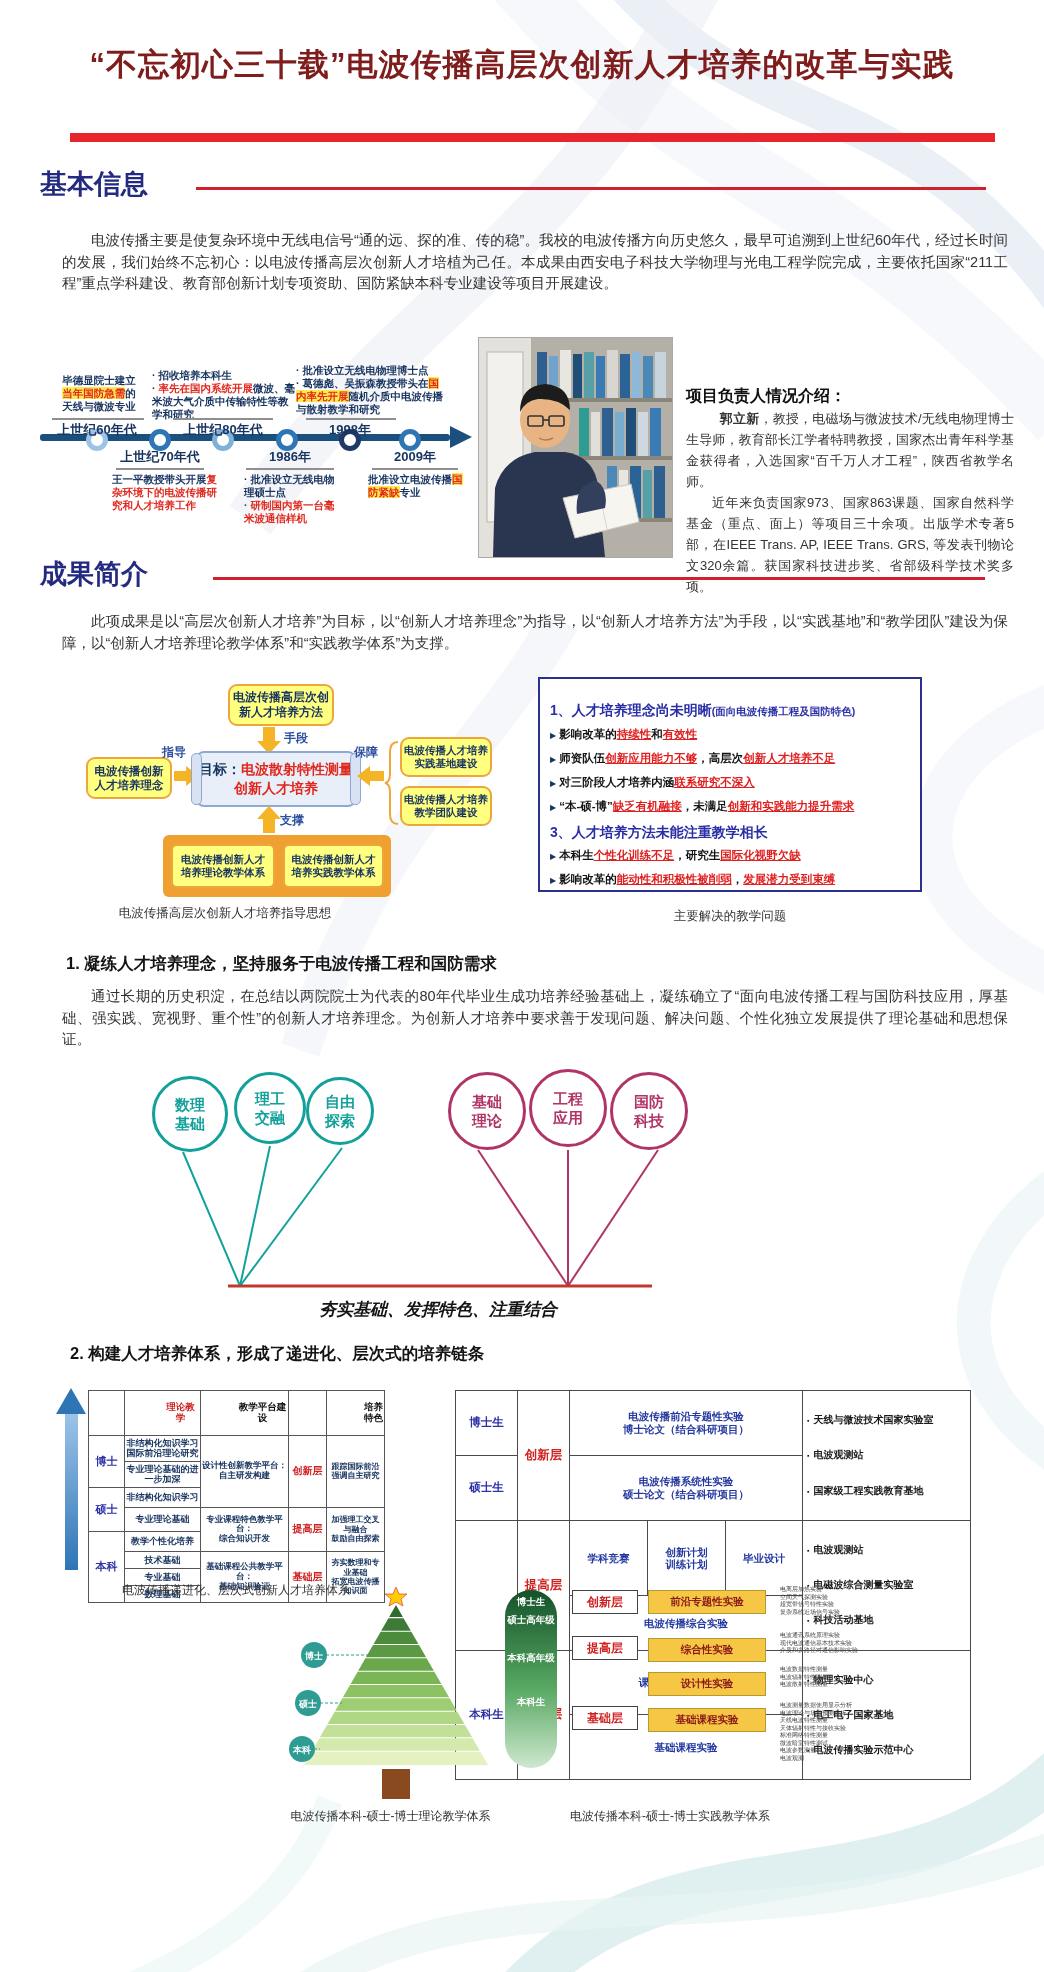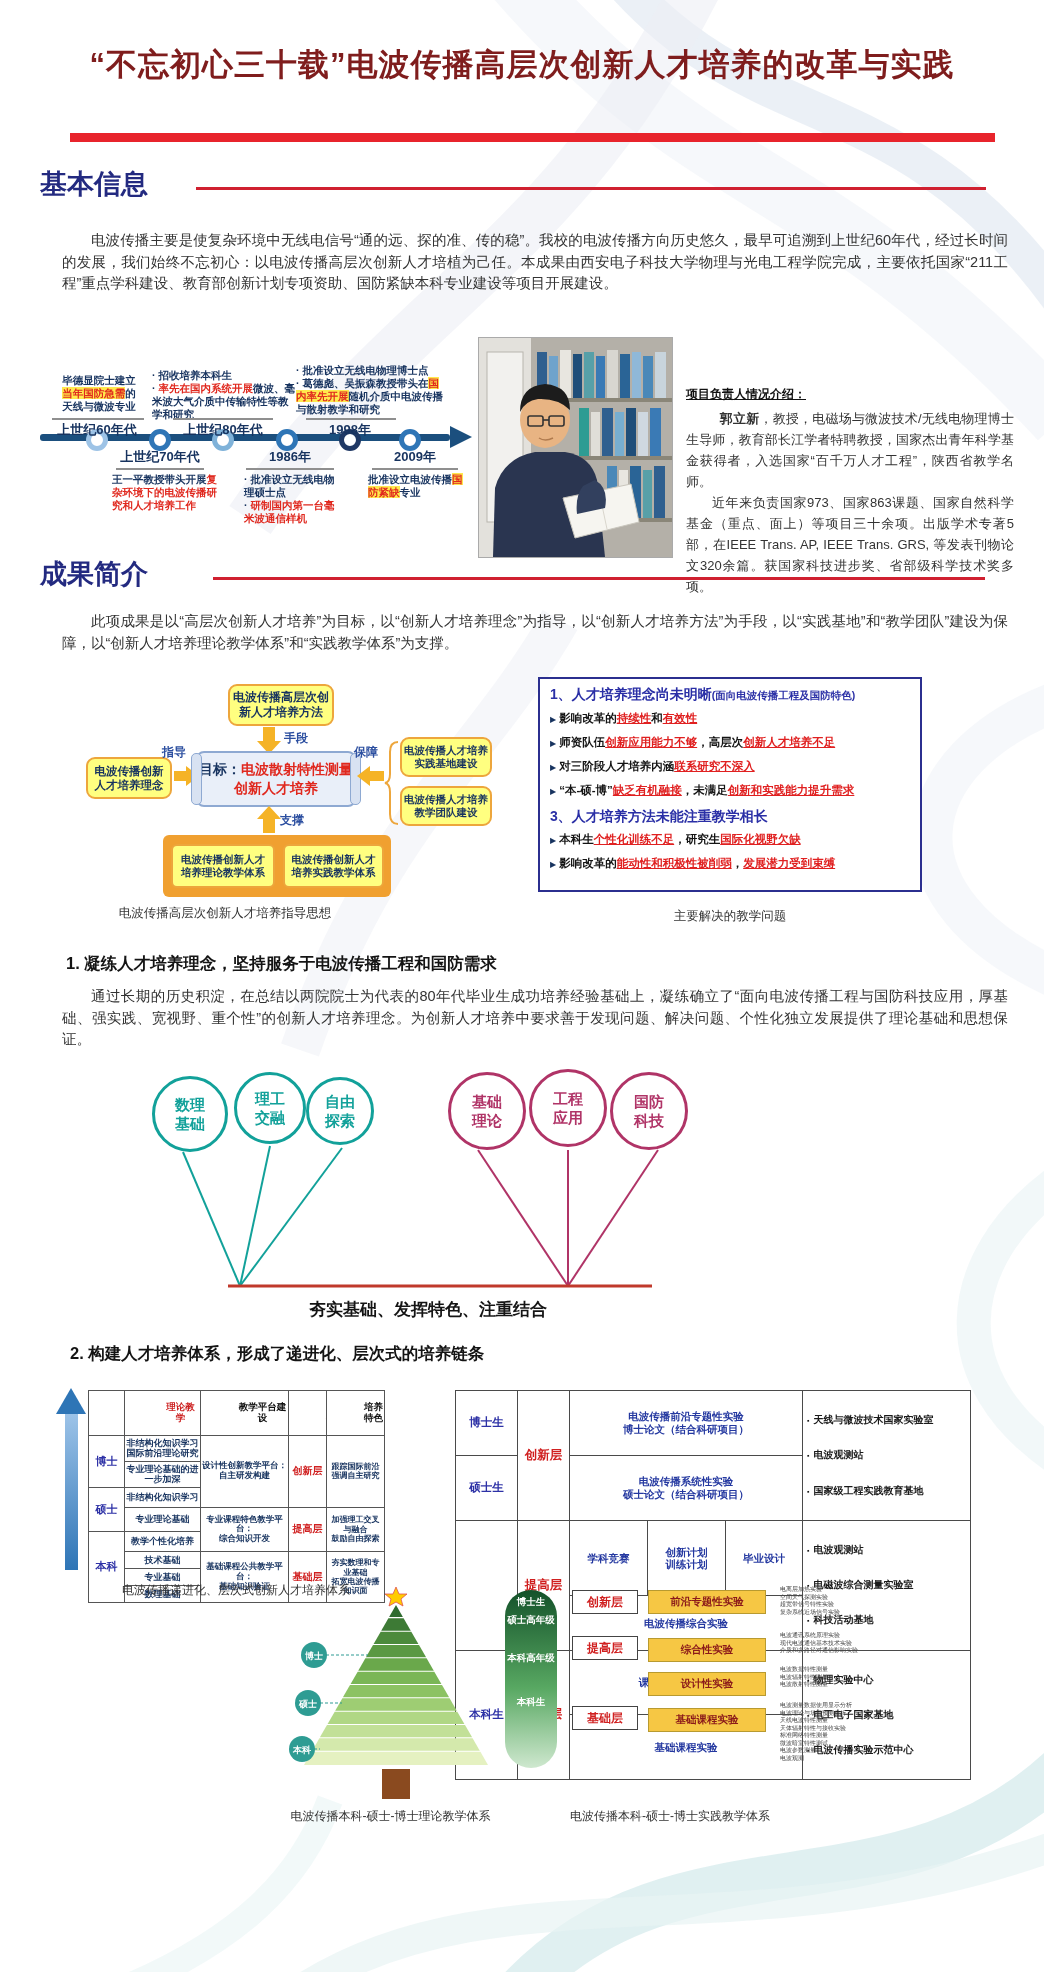--- a/index.html
+++ b/index.html
@@ -20,40 +20,40 @@
   .tl-line{position:absolute;height:7px;background:#1b4f7e;border-radius:3px;}
   .tl-arrowhead{position:absolute;width:0;height:0;border-left:22px solid #1b4f7e;
                 border-top:11px solid transparent;border-bottom:11px solid transparent;}
   .tl-dot{position:absolute;width:12px;height:12px;background:#fff;border:5px solid;border-radius:50%;}
   .tl-year{position:absolute;text-align:center;font-size:13px;font-weight:bold;color:#17335f;}
   .tl-sep{position:absolute;height:2px;background:#8f8f8f;}
   .tl-desc{position:absolute;font-size:10.5px;line-height:13px;font-weight:bold;color:#17335f;}
   .tl-red{color:#e0281e;}
   .hl{background:#ffe94d;}
   
-  .lead-h{position:absolute;font-size:12px;font-weight:bold;color:#111;text-decoration:underline;}
+  .lead-h{position:absolute;font-size:16px;font-weight:bold;color:#111;}
   .lead-p{position:absolute;margin:0;font-size:13px;line-height:21px;color:#333;text-align:justify;}
   .lead-p p{margin:0;}
   
   .ybox{position:absolute;background:#ffff80;border:2px solid #eda63c;border-radius:9px;
         display:flex;align-items:center;justify-content:center;text-align:center;font-weight:bold;
         color:#17335f;font-size:12px;white-space:pre-line;line-height:1.25;box-sizing:border-box;}
   .flabel{position:absolute;font-size:12px;font-weight:bold;color:#2c4fa0;}
   .ar{position:absolute;background:#f5b326;}
   .ah{position:absolute;width:0;height:0;}
   .scroll{position:absolute;background:#e9eff9;border:2px solid #8ea9d2;border-radius:8px;
           display:flex;align-items:center;justify-content:center;box-sizing:border-box;}
   .scroll-text{text-align:center;font-weight:bold;font-size:14px;white-space:pre-line;line-height:1.35;}
   .scroll-end{position:absolute;width:9px;background:#d8e2f2;border:1.5px solid #8ea9d2;border-radius:5px;}
   .goal-pre{color:#17335f;}
   .goal-red{color:#e0281e;}
   .orangebox{position:absolute;background:#f0a030;border-radius:6px;}
   .cap{position:absolute;text-align:center;font-size:12.5px;color:#333;}
   
-  .pbox{position:absolute;background:#fff;border:2.5px solid #2b2f8f;padding:2px 10px;box-sizing:border-box;}
+  .pbox{position:absolute;background:#fff;border:2.5px solid #2b2f8f;padding:18px 10px;box-sizing:border-box;}
   .pb-h{font-size:14px;font-weight:bold;color:#2a2fa6;line-height:23px;margin-top:2px;}
   .pb-note{font-size:10.5px;}
   .pb-i{font-size:11.5px;font-weight:bold;color:#141414;line-height:22px;}
   .pb-m{color:#17335f;font-size:8px;margin-right:3px;}
   .pb-r{color:#e02020;text-decoration:underline;}
   
   .nh{position:absolute;font-size:16.5px;font-weight:bold;color:#141414;}
   .circ{position:absolute;border-radius:50%;background:#fff;display:flex;align-items:center;
         justify-content:center;text-align:center;font-weight:bold;font-size:15px;
         white-space:pre-line;line-height:1.3;box-sizing:border-box;}
@@ -289,21 +289,21 @@
   <div class="circ teal" style="left:234px;top:1072px;width:72px;height:72px;">理工
 交融</div>
   <div class="circ teal" style="left:306px;top:1077px;width:68px;height:68px;">自由
 探索</div>
   <div class="circ crim" style="left:448px;top:1072px;width:78px;height:78px;">基础
 理论</div>
   <div class="circ crim" style="left:529px;top:1069px;width:78px;height:78px;">工程
 应用</div>
   <div class="circ crim" style="left:610px;top:1072px;width:78px;height:78px;">国防
 科技</div>
-  <div class="motto" style="left:228px;top:1298px;width:400px;">夯实基础、发挥特色、注重结合</div>
+  <div class="motto" style="left:238px;top:1298px;width:400px;font-style:italic;">夯实基础、发挥特色、注重结合</div>
 
   <div class="nh" style="left:70px;top:1343px;">2. 构建人才培养体系，形成了递进化、层次式的培养链条</div>
 
   <div class="ah" style="left:56px;top:1388px;border-left:15px solid transparent;border-right:15px solid transparent;border-bottom:26px solid #2e75b6;"></div>
   <div class="abs" style="left:65px;top:1414px;width:13px;height:156px;background:linear-gradient(#9cc3e8,#2e75b6);"></div>
 
   <table class="lt" style="left:88px;top:1390px;width:296px;">
     <colgroup>
         <col style="width:36px;">
         <col style="width:76px;">

